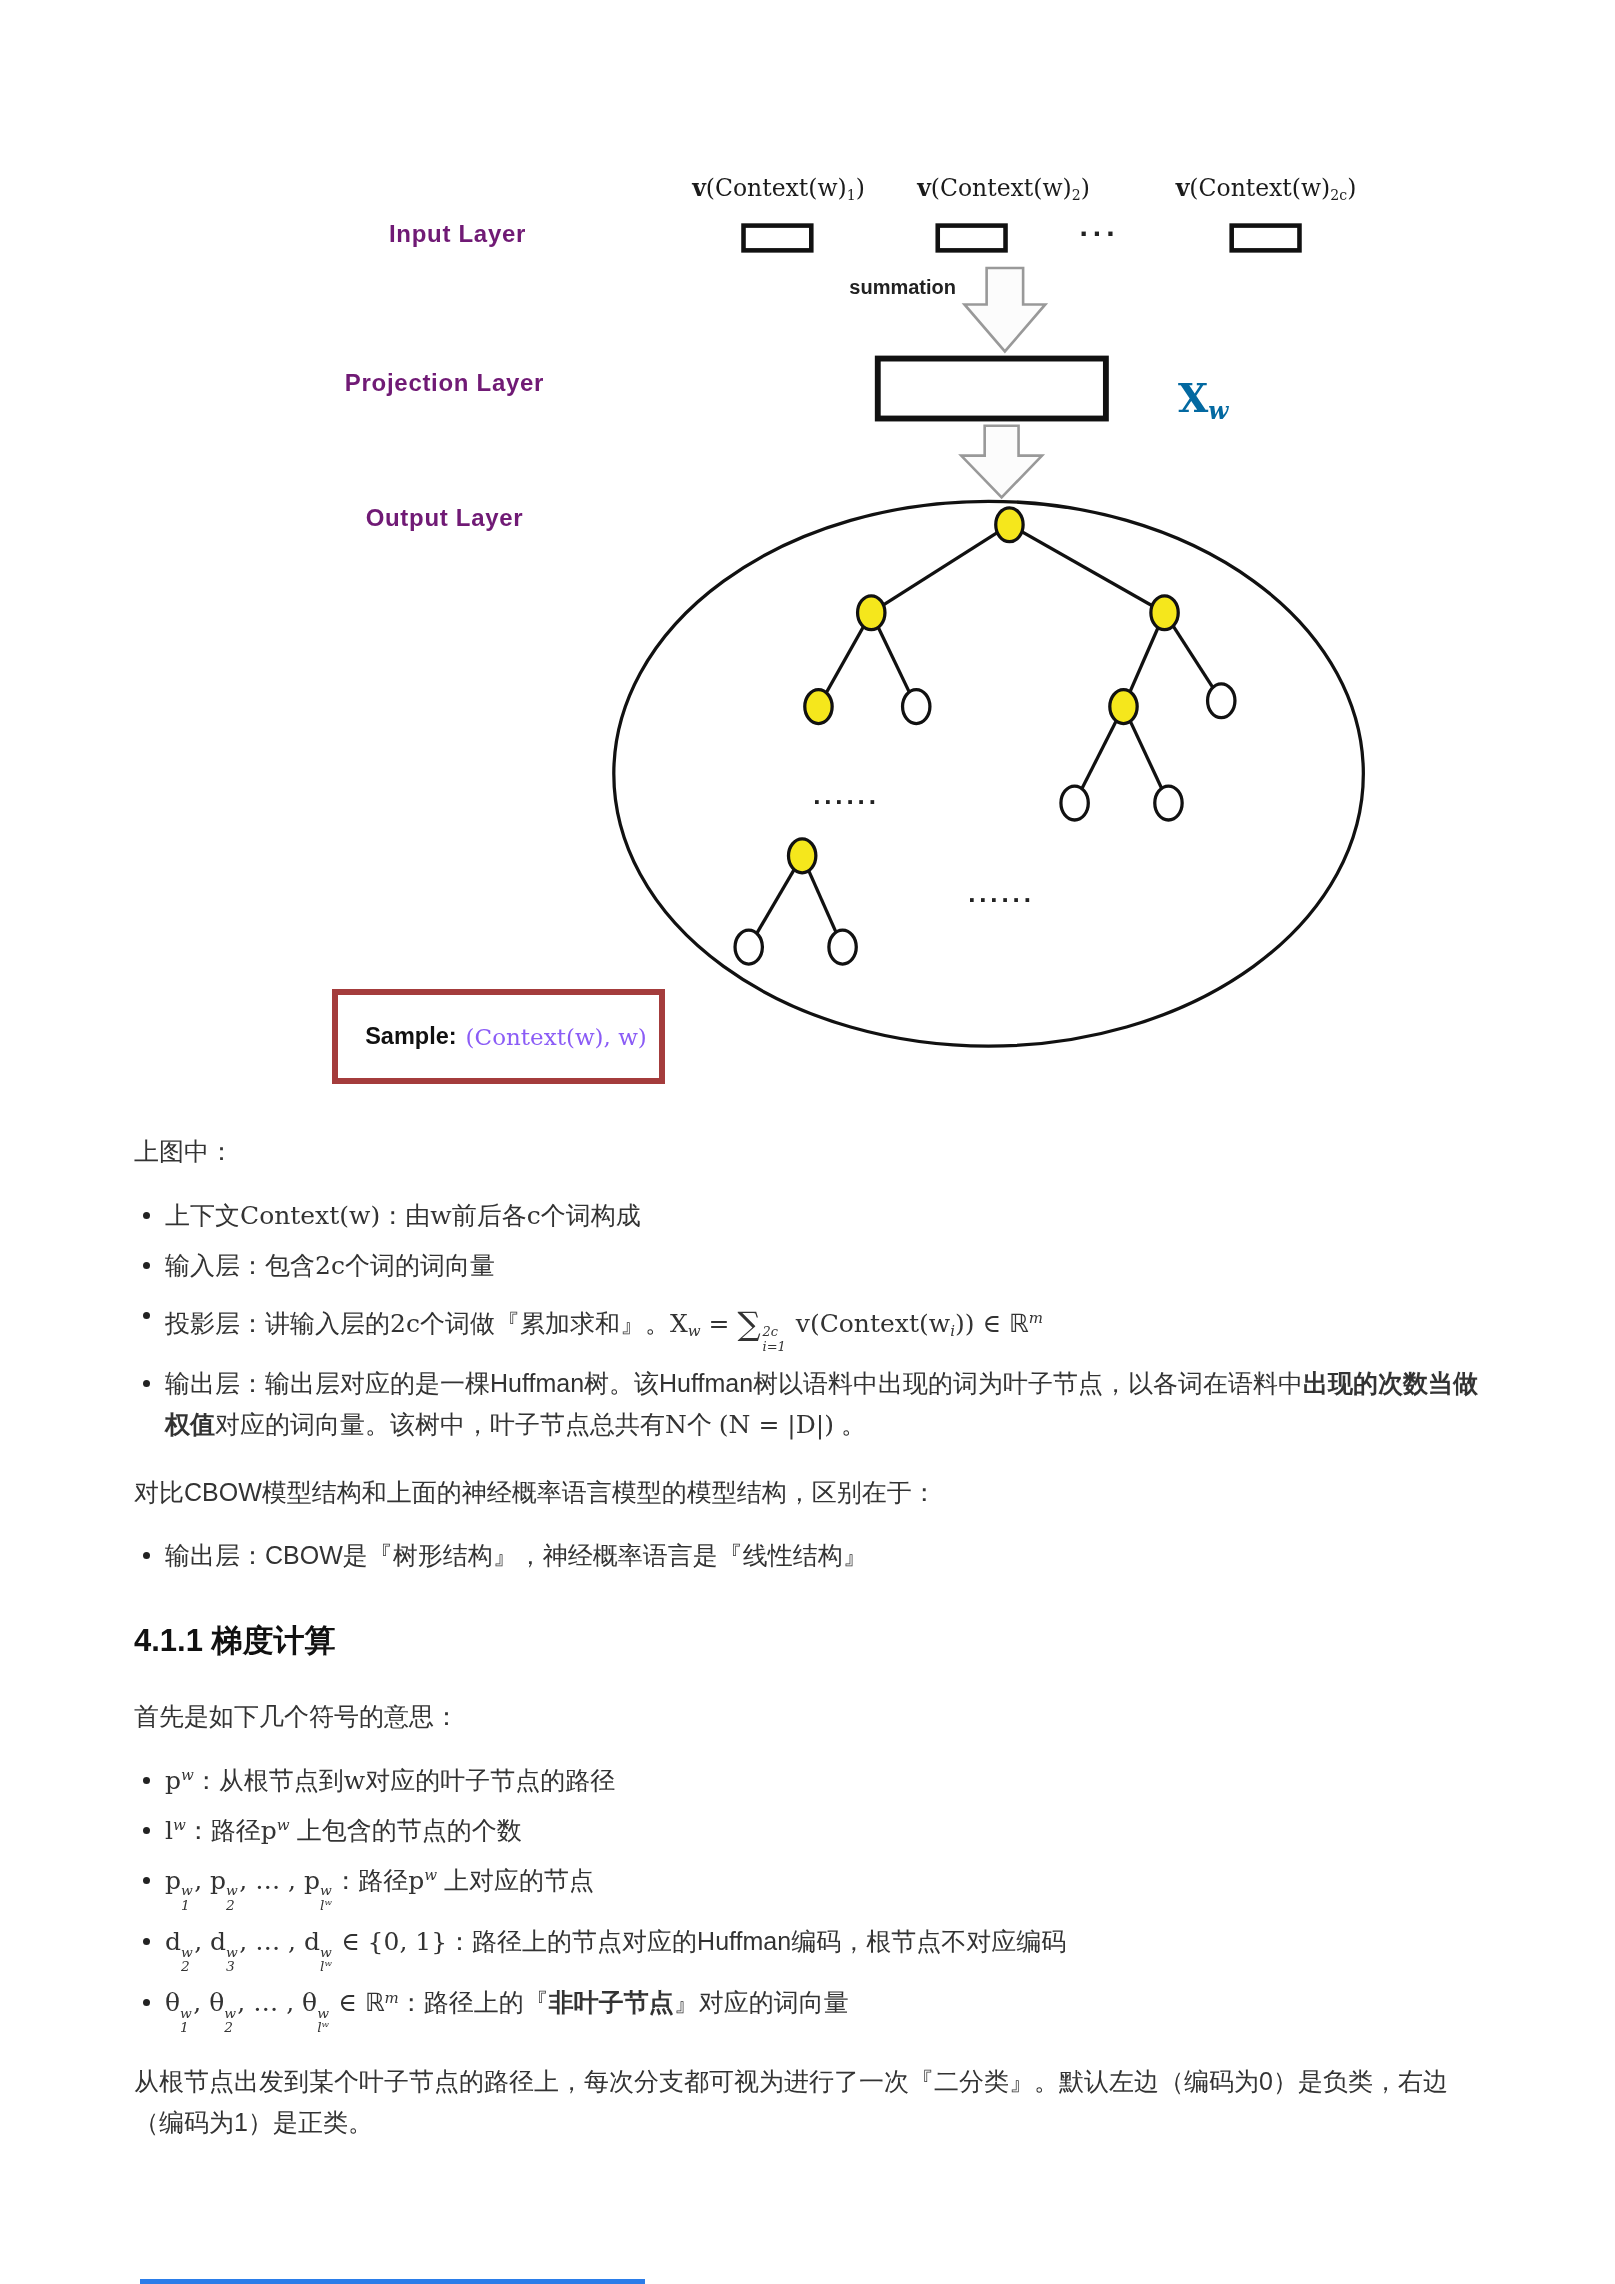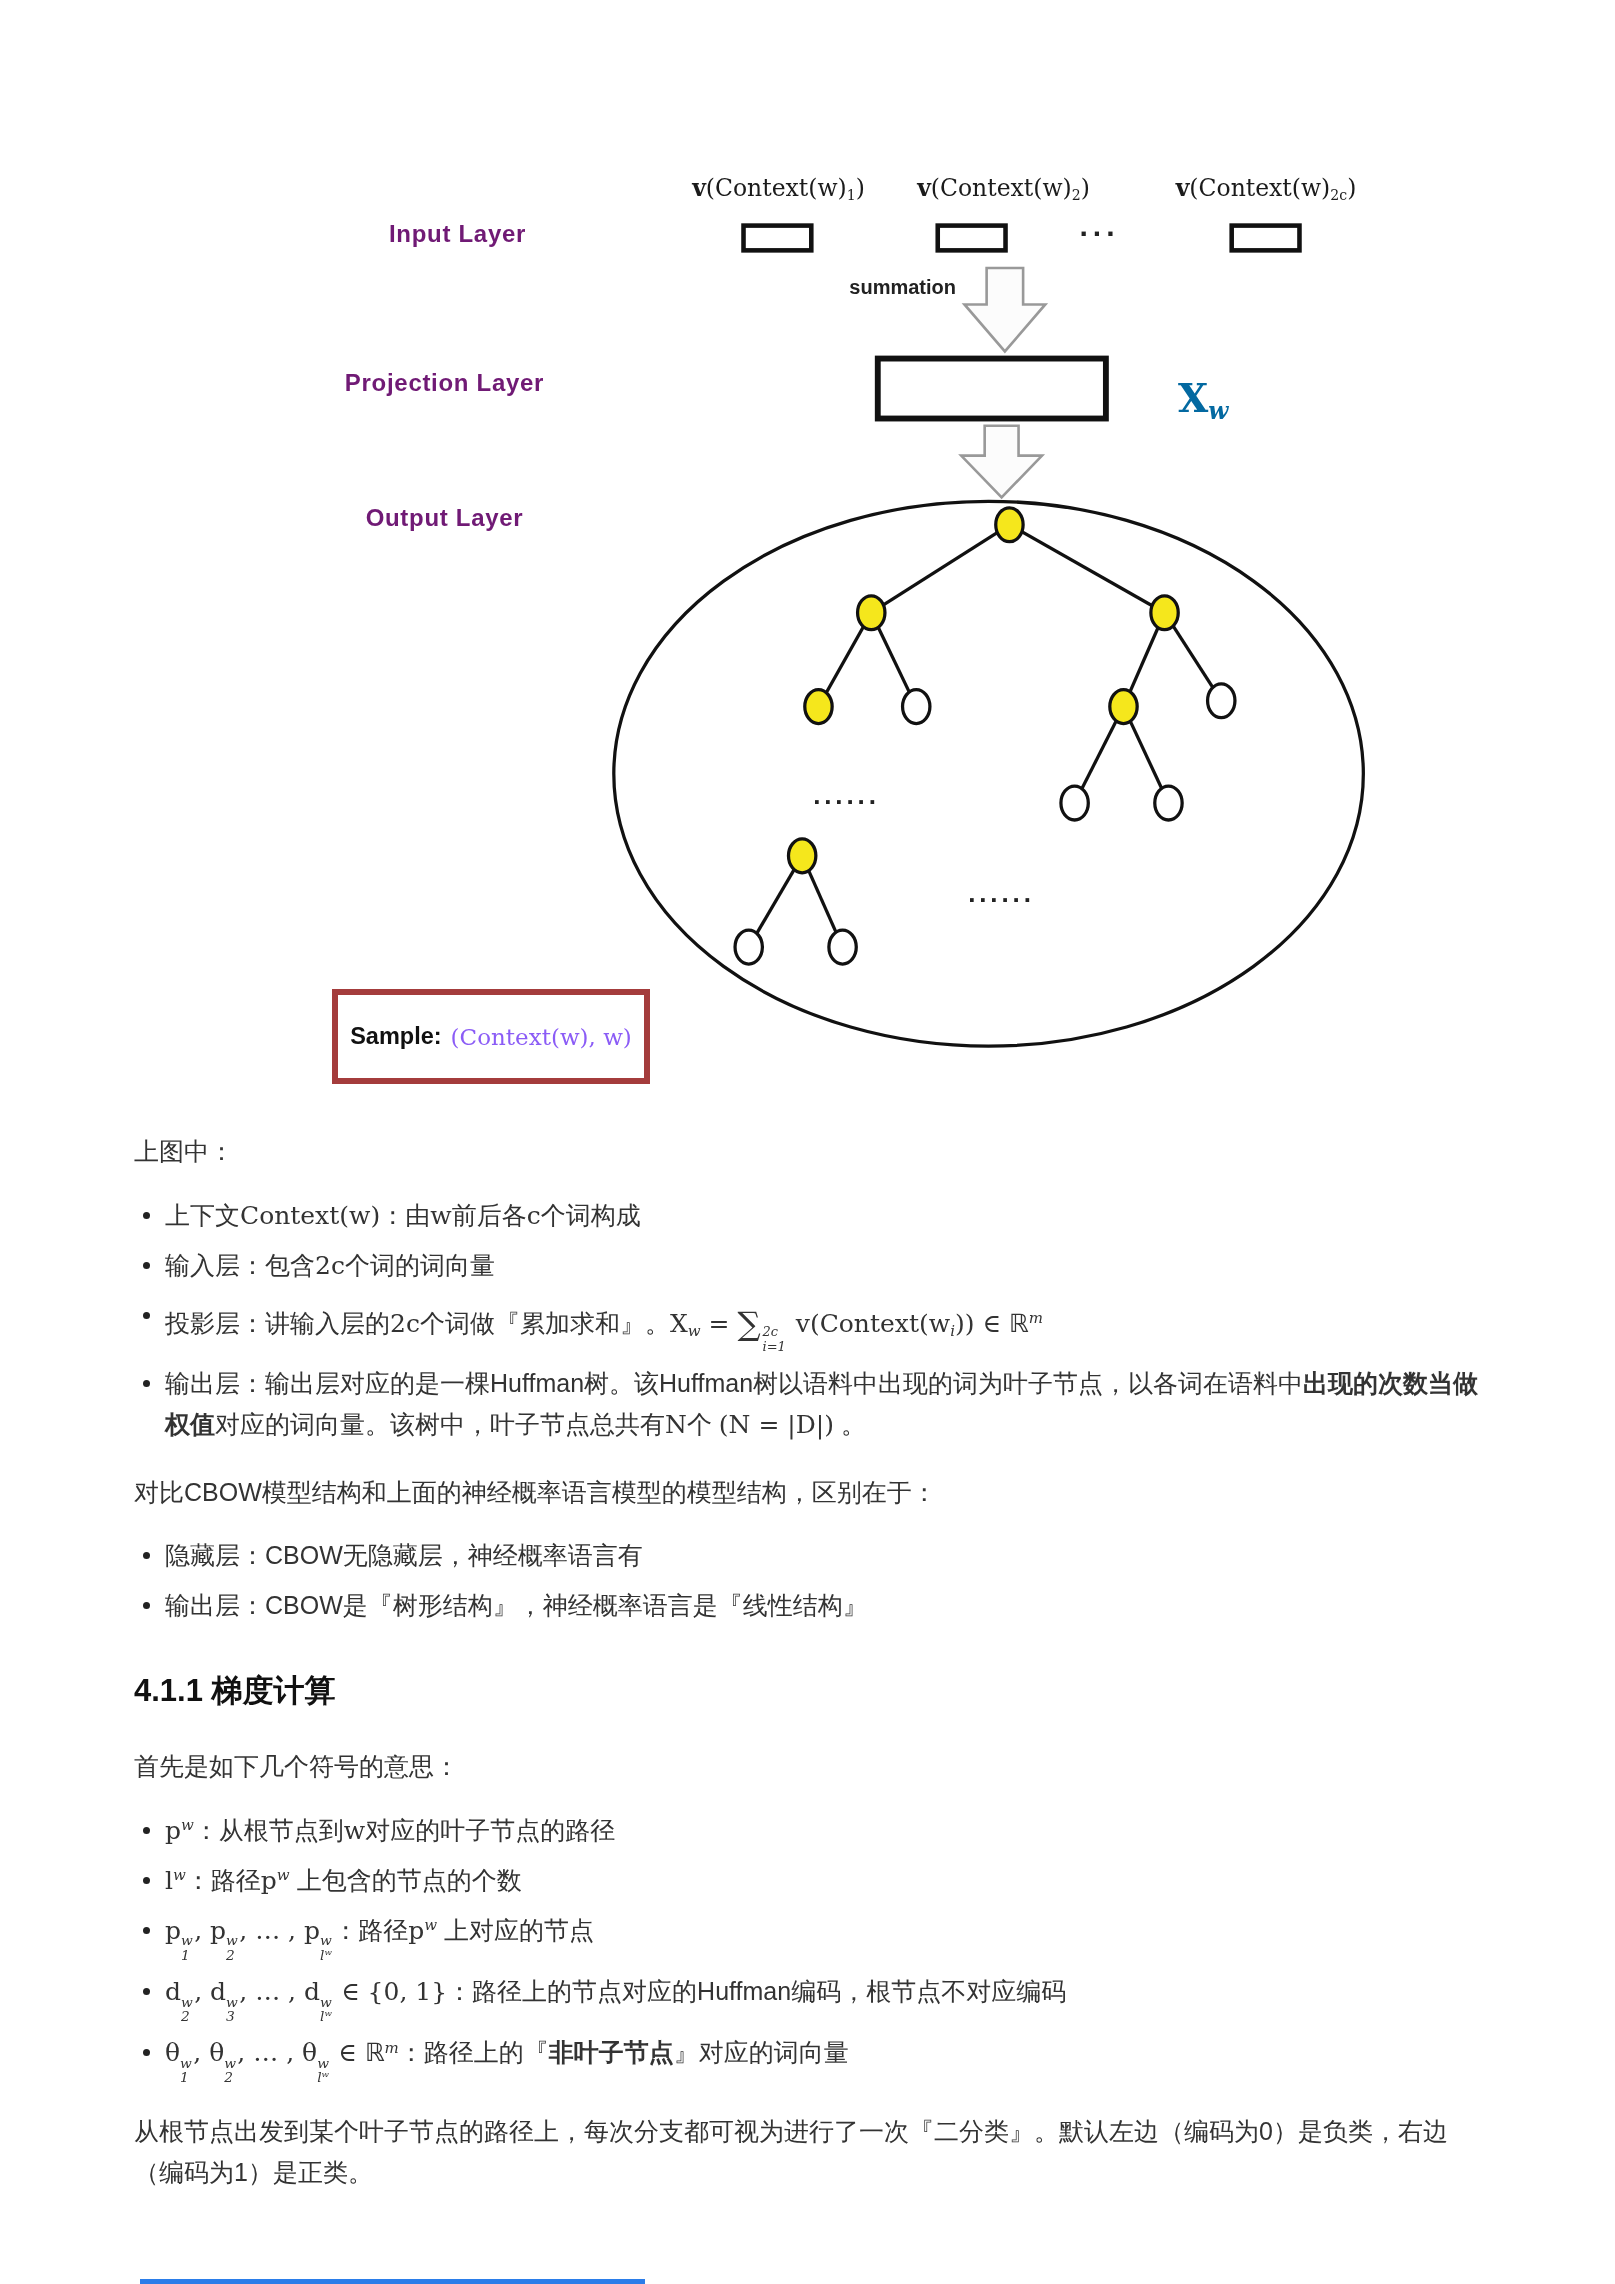--- a/index.html
+++ b/index.html
@@ -101,21 +101,21 @@
   <div class="fig-math" style="left:577px;top:34px;width:225px;"><span class="s-mb">v</span><span class="s-mn">(</span><span class="s-mi">Context</span><span class="s-mn">(</span><span class="s-mi">w</span><span class="s-mn">)</span><span class="s-subn">2</span><span class="s-mn">)</span></div>
   <div class="fig-math" style="left:828px;top:34px;width:248px;"><span class="s-mb">v</span><span class="s-mn">(</span><span class="s-mi">Context</span><span class="s-mn">(</span><span class="s-mi">w</span><span class="s-mn">)</span><span class="s-subn">2c</span><span class="s-mn">)</span></div>
   <div class="fig-dots" style="left:743px;top:77px;width:85px;font-size:30px;letter-spacing:3.3px;">···</div>
 
   <div class="summation" style="left:456px;top:136px;width:186px;">summation</div>
   <div class="xw" style="left:864px;top:235px;"><span class="s-mb">X</span><span class="s-sub">w</span></div>
 
   <div class="fig-dots" style="left:474px;top:640px;width:117px;font-size:26px;letter-spacing:3.9px;">......</div>
   <div class="fig-dots" style="left:629px;top:738px;width:117px;font-size:26px;letter-spacing:3.9px;">......</div>
 
-  <div class="sample-box" style="border-color: rgb(164, 60, 60);">
+  <div class="sample-box" style="border-color: rgb(164, 60, 60); padding-left: 15px;">
     <span class="sample-label">Sample:</span>
     <span class="sample-math"><span class="s-mn">(</span><span class="s-mi">Context</span><span class="s-mn">(</span><span class="s-mi">w</span><span class="s-mn">), </span><span class="s-mi">w</span><span class="s-mn">)</span></span>
   </div>
 </figure>
 
 <div class="content">
   <p><span class="s-cn">上图中：</span></p>
 
   <ul>
     <li><span class="s-cn">上下文</span><span class="s-mi">Context</span><span class="s-mn">(</span><span class="s-mi">w</span><span class="s-mn">)</span><span class="s-cn">：由</span><span class="s-mi">w</span><span class="s-cn">前后各</span><span class="s-mi">c</span><span class="s-cn">个词构成</span></li>
@@ -123,21 +123,20 @@
     <li><span class="s-cn">投影层：讲输入层的</span><span class="s-mn">2</span><span class="s-mi">c</span><span class="s-cn">个词做『累加求和』。</span><span class="s-mi">X</span><span class="s-sub">w</span><span class="s-mn"> = </span><span class="s-sum">∑</span><span class="s-stack">
           <span>2c</span>
           <span>i=1</span>
         </span><span class="s-mn"> </span><span class="s-mi">v</span><span class="s-mn">(</span><span class="s-mi">Context</span><span class="s-mn">(</span><span class="s-mi">w</span><span class="s-sub">i</span><span class="s-mn">))</span><span class="s-mn"> ∈ </span><span class="s-bb">ℝ</span><span class="s-sup">m</span></li>
     <li><span class="s-cn">输出层：输出层对应的是一棵Huffman树。该Huffman树以语料中出现的词为叶子节点，以各词在语料中</span><span class="s-cnb">出现的次数当做权值</span><span class="s-cn">对应的词向量。该树中，叶子节点总共有</span><span class="s-mi">N</span><span class="s-cn">个 </span><span class="s-mn">(</span><span class="s-mi">N</span><span class="s-mn"> = |</span><span class="s-mi">D</span><span class="s-mn">|)</span><span class="s-cn"> 。</span></li>
   </ul>
 
   <p><span class="s-cn">对比CBOW模型结构和上面的神经概率语言模型的模型结构，区别在于：</span></p>
 
   <ul>
-    <li><span class="s-cn">隐藏层：CBOW无隐藏层，神经概率语言有</span></li>
     <li><span class="s-cn">输出层：CBOW是『树形结构』，神经概率语言是『线性结构』</span></li>
   </ul>
 
   <h3 class="sec">4.1.1 梯度计算</h3>
 
   <p><span class="s-cn">首先是如下几个符号的意思：</span></p>
 
   <ul>
     <li><span class="s-mi">p</span><span class="s-sup">w</span><span class="s-cn">：从根节点到</span><span class="s-mi">w</span><span class="s-cn">对应的叶子节点的路径</span></li>
     <li><span class="s-mi">l</span><span class="s-sup">w</span><span class="s-cn">：路径</span><span class="s-mi">p</span><span class="s-sup">w</span><span class="s-cn"> 上包含的节点的个数</span></li>

